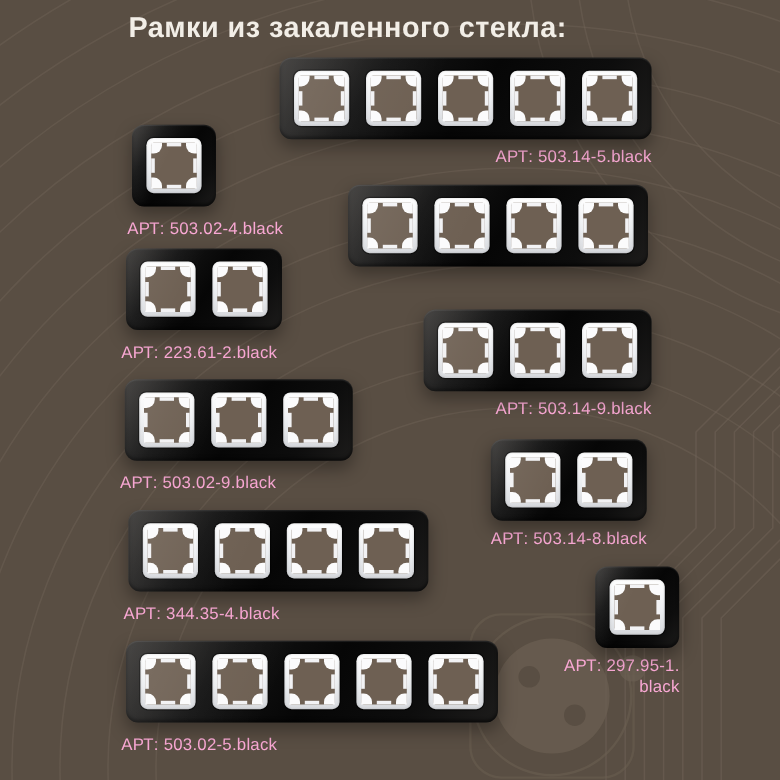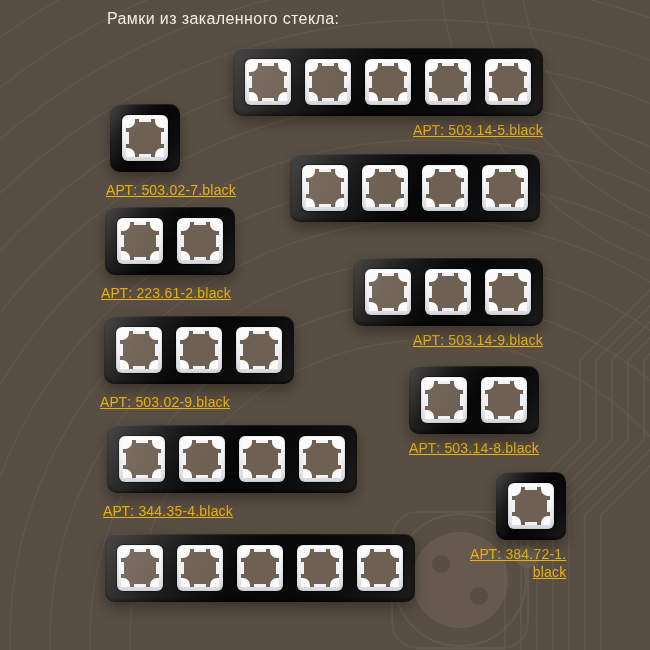--- a/index.html
+++ b/index.html
@@ -4,21 +4,21 @@
 <style>
   html,body{margin:0;padding:0;}
   body{
     width:650px;height:650px;overflow:hidden;position:relative;
     background:#594e43;
     font-family:"Liberation Sans", sans-serif;
   }
   #bg-svg{position:absolute;left:0;top:0;z-index:0;pointer-events:none;}
   .page-title{
     position:absolute;left:107px;top:10px;z-index:2;
-    font-size:16px;font-weight:400;letter-spacing:.4px;color:#f2eee7;text-align:center;
+    font-size:24px;font-weight:700;letter-spacing:.4px;color:#f2eee7;text-align:center;
   }
   .product{position:absolute;z-index:1;display:flex;flex-direction:column;}
   .product.left{align-items:flex-start;}
   .product.right{align-items:flex-end;}
   .pl1{left:110px;top:104px}.pl2{left:105px;top:207px}.pl3{left:104px;top:316px}
   .pl4{left:107px;top:425px}.pl5{left:105px;top:534px}
   .pr5{left:233px;top:48px}.pr4{left:290px;top:154px}.pr3{left:353px;top:258px}
   .pr2{left:409px;top:366px}.pr1{left:470px;top:472px}
   .glass{
     position:relative;display:flex;gap:14px;padding:11px 12px;
@@ -40,23 +40,22 @@
   .claw.tl{top:4px;left:4px;border-bottom-right-radius:7px;}
   .claw.tr{top:4px;right:4px;border-bottom-left-radius:7px;}
   .claw.bl{bottom:4px;left:4px;border-top-right-radius:7px;}
   .claw.br{bottom:4px;right:4px;border-top-left-radius:7px;}
   .tab{position:absolute;background:#f2f2f4;}
   .tab.t{top:4px;left:50%;margin-left:-6px;width:12px;height:3px;}
   .tab.b{bottom:4px;left:50%;margin-left:-6px;width:12px;height:3px;}
   .tab.l{left:4px;top:50%;margin-top:-6px;width:3px;height:12px;}
   .tab.r{right:4px;top:50%;margin-top:-6px;width:3px;height:12px;}
   .art-label{
-    font-size:14px;color:#eab308;letter-spacing:.2px;line-height:1.25;
+    font-size:14px;color:#f9a8d4;letter-spacing:.2px;line-height:1.25;
     white-space:pre-line;
-    text-decoration:underline;
   }
   .product.left .art-label{margin-top:10px;margin-left:-4px;text-align:left;}
   .product.right .art-label{margin-top:6px;text-align:right;}
 </style>
 </head>
 <body>
 
 <svg id="bg-svg" width="650" height="650" viewBox="0 0 650 650">
   <g fill="none" stroke="#73675a" stroke-opacity="0.40" stroke-width="1.3">
     <circle cx="430" cy="640" r="300"></circle>
@@ -104,21 +103,21 @@
         <i class="claw tl"></i>
         <i class="claw tr"></i>
         <i class="claw bl"></i>
         <i class="claw br"></i>
         <i class="tab t"></i>
         <i class="tab b"></i>
         <i class="tab l"></i>
         <i class="tab r"></i>
       </div>
     </div>
-  <div class="art-label">АРТ: 503.02-7.black</div>
+  <div class="art-label">АРТ: 503.02-4.black</div>
 </div>
 <div class="product left pl2">
   <div class="glass">
       <div class="window">
         <div class="win-inner"></div>
         <i class="claw tl"></i>
         <i class="claw tr"></i>
         <i class="claw bl"></i>
         <i class="claw br"></i>
         <i class="tab t"></i>
@@ -278,20 +277,21 @@
         <i class="claw tl"></i>
         <i class="claw tr"></i>
         <i class="claw bl"></i>
         <i class="claw br"></i>
         <i class="tab t"></i>
         <i class="tab b"></i>
         <i class="tab l"></i>
         <i class="tab r"></i>
       </div>
     </div>
+  <div class="art-label">АРТ: 503.02-5.black</div>
 </div>
 <div class="product right pr5">
   <div class="glass">
       <div class="window">
         <div class="win-inner"></div>
         <i class="claw tl"></i>
         <i class="claw tr"></i>
         <i class="claw bl"></i>
         <i class="claw br"></i>
         <i class="tab t"></i>
@@ -466,15 +466,15 @@
         <i class="claw tl"></i>
         <i class="claw tr"></i>
         <i class="claw bl"></i>
         <i class="claw br"></i>
         <i class="tab t"></i>
         <i class="tab b"></i>
         <i class="tab l"></i>
         <i class="tab r"></i>
       </div>
     </div>
-  <div class="art-label">АРТ: 384.72-1.
+  <div class="art-label">АРТ: 297.95-1.
 black</div>
 </div>
 
 </body></html>

